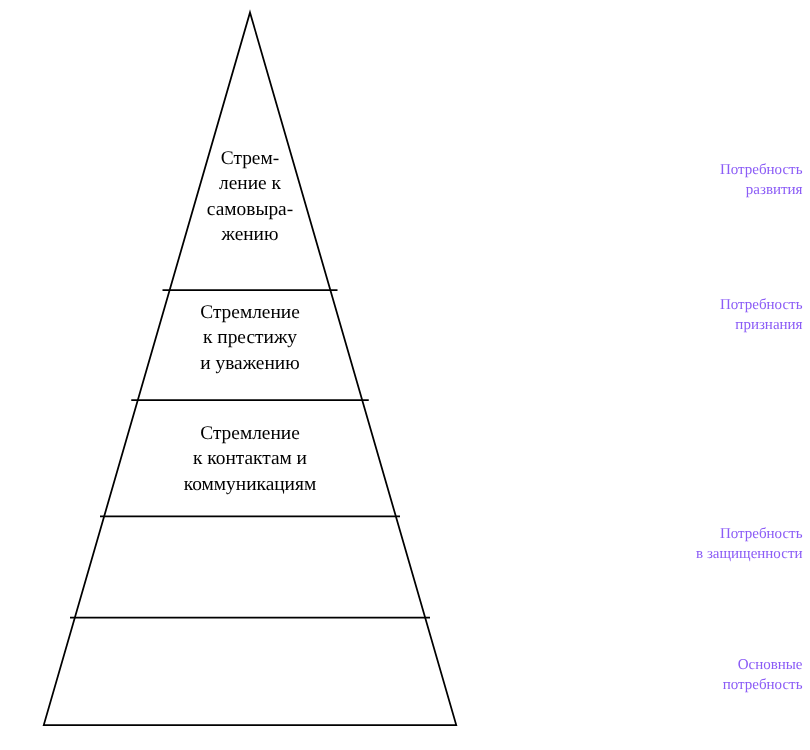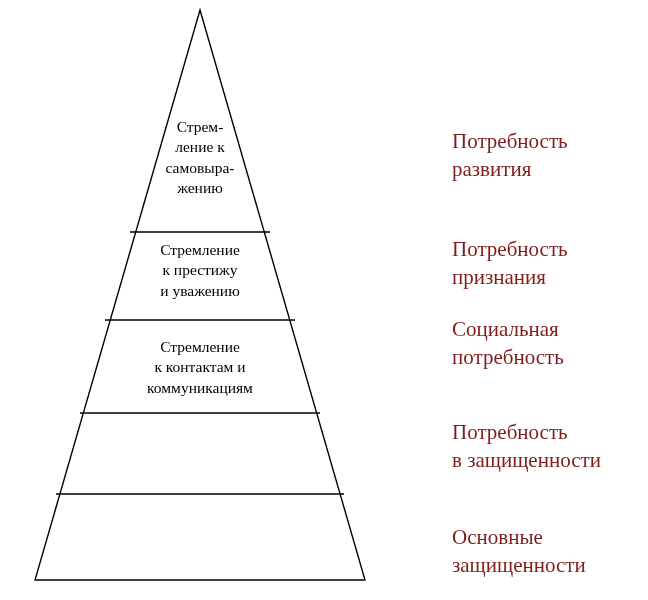--- a/index.html
+++ b/index.html
@@ -31,24 +31,24 @@
     position: absolute;
     text-align: center;
     font-size: 15.5px;
     line-height: 1.32;
     color: #000;
     white-space: pre-line;
     font-family: Liberation Serif, serif;
   }
   .side-label {
     position: absolute;
-    text-align: left;
-    font-size: 21px;
+    text-align: right;
+    font-size: 12px;
     line-height: 1.32;
-    color: #7f1d1d;
+    color: #8b5cf6;
     white-space: pre-line;
     width: 190px;
     left: 452px;
   }
   
   #tier-0 { left: 130px; top: 117px; width: 140px; }
   #tier-1 { left: 110px;  top: 240px; width: 180px; }
   #tier-2 { left: 86px;  top: 337px; width: 228px; }
   #tier-3 { left: 72px;  top: 422px; width: 256px; }
   #tier-4 { left: 52px;  top: 505px; width: 296px; }
@@ -82,20 +82,18 @@
 к престижу
 и уважению</div>
   <div class="tier-label" id="tier-2">Стремление
 к контактам и
 коммуникациям</div>
 
   <div class="side-label" id="side-0">Потребность
 развития</div>
   <div class="side-label" id="side-1">Потребность
 признания</div>
-  <div class="side-label" id="side-2">Социальная
-потребность</div>
   <div class="side-label" id="side-3">Потребность
 в защищенности</div>
   <div class="side-label" id="side-4">Основные
-защищенности</div>
+потребность</div>
 
 </div>
 
 </body></html>

